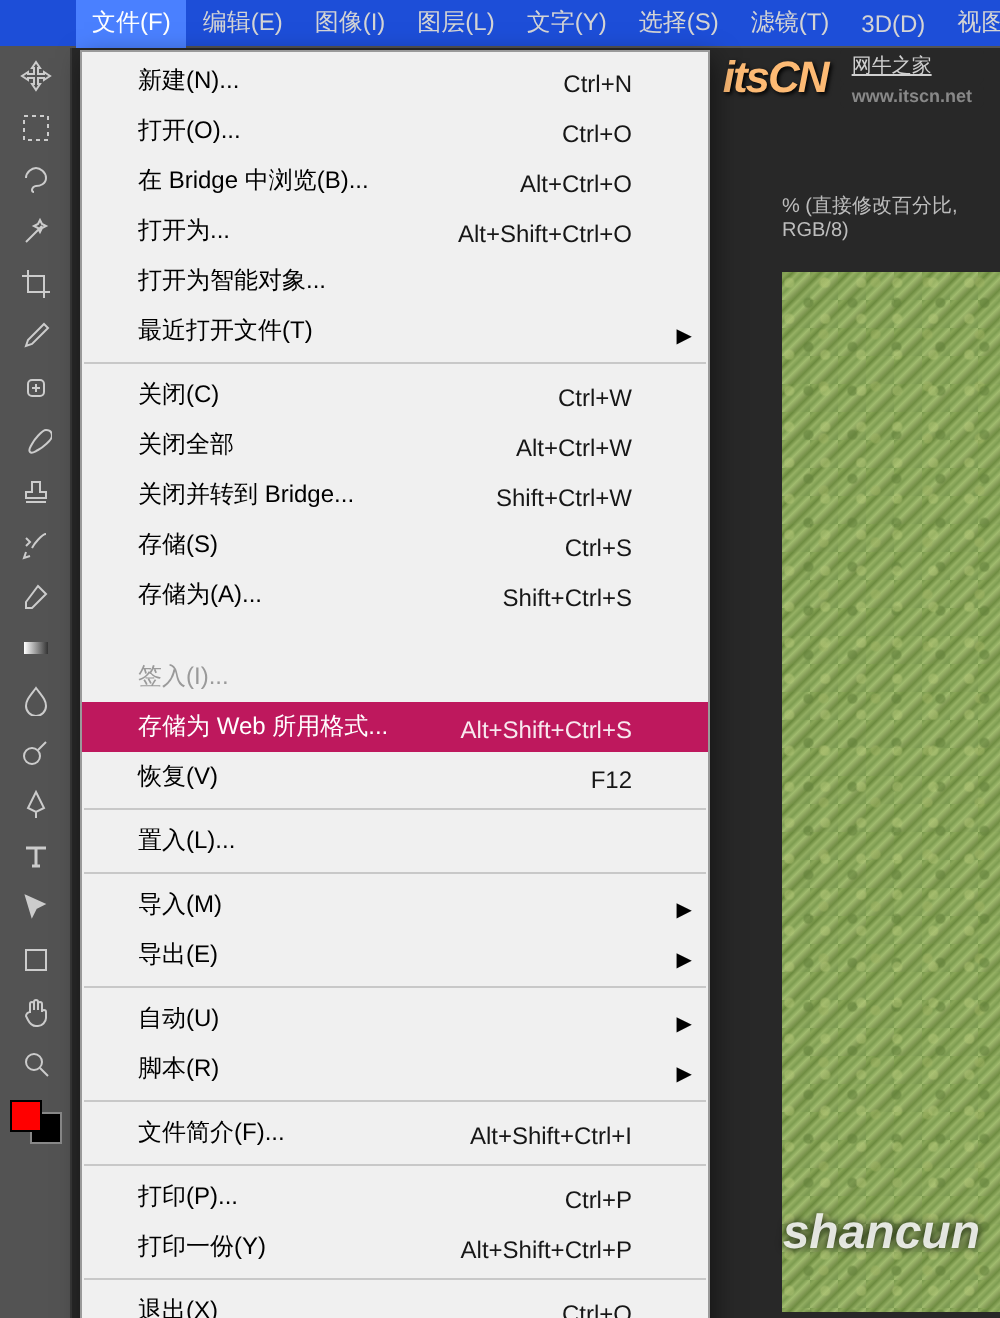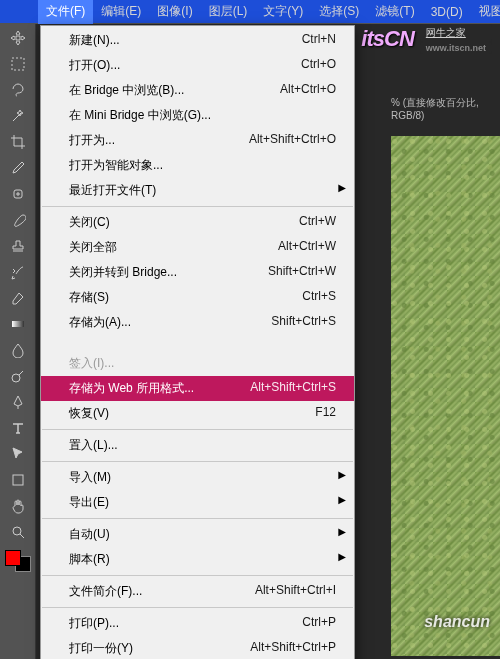--- a/index.html
+++ b/index.html
@@ -13,32 +13,32 @@
 .toolbar-strip { position: absolute; left: 0; top: 24px; width: 36px; bottom: 0; background: #535353; border-right: 1px solid #383838; display: flex; flex-direction: column; align-items: center; padding-top: 2px; gap: 2px; }
 .tool { width: 24px; height: 24px; display: flex; align-items: center; justify-content: center; color: #d4d4d4; cursor: pointer; border-radius: 2px; }
 .tool svg { width: 16px; height: 16px; }
 .color-swatch { width: 26px; height: 22px; margin-top: 4px; position: relative; }
 .fg { position: absolute; left: 0; top: 0; width: 16px; height: 16px; background: #ff0000; border: 1px solid #000; z-index: 2; }
 .bg { position: absolute; right: 0; bottom: 0; width: 16px; height: 16px; background: #000; border: 1px solid #888; z-index: 1; }
 
 .doc-area { position: absolute; left: 36px; top: 24px; right: 0; bottom: 0; background: #282828; }
 
 .watermark { position: absolute; right: 8px; top: 24px; z-index: 5; display: flex; align-items: center; gap: 6px; }
-.wm-logo { color: #f0abfc; font-size: 22px; font-weight: bold; font-style: italic; letter-spacing: -1px; text-shadow: 1px 1px 2px #000; }
+.wm-logo { color: #fdba74; font-size: 22px; font-weight: bold; font-style: italic; letter-spacing: -1px; text-shadow: 1px 1px 2px #000; }
 .wm-box { background: rgba(40,40,40,0.7); color: #d0d0d0; font-size: 10px; padding: 2px 6px; border-radius: 3px; text-decoration: underline; }
 .wm-box-sub { background: rgba(40,40,40,0.7); color: #888; font-size: 9px; padding: 1px 6px; border-radius: 3px; font-weight: bold; }
 
 .info-bar { position: absolute; left: 355px; top: 72px; color: #bdbdbd; font-size: 10px; z-index: 3; }
 
 .canvas-img { position: absolute; left: 355px; top: 112px; width: 145px; height: 520px; background: linear-gradient(135deg,#7a9a4e 0%,#8aa658 10%,#6b8a3e 20%,#96b164 30%,#7d9c50 40%,#a0bb6e 50%,#889f5a 60%,#6f8d42 70%,#92ad62 80%,#7a9850 90%,#85a458 100%); background-size: 14px 14px; }
 .canvas-img::before { content: ""; position: absolute; inset: 0; background: radial-gradient(circle at 20% 30%, rgba(180,200,120,0.5) 0 2px, transparent 3px), radial-gradient(circle at 60% 70%, rgba(100,130,60,0.6) 0 2px, transparent 3px), radial-gradient(circle at 80% 20%, rgba(160,180,100,0.5) 0 2px, transparent 3px); background-size: 18px 18px, 22px 22px, 26px 26px; }
-.wm2 { position: absolute; right: 10px; bottom: 28px; color: rgba(255,255,255,0.85); font-size: 16px; font-style: italic; font-weight: bold; text-shadow: 0 0 4px rgba(0,0,0,0.9); z-index: 6; }
+.wm2 { position: absolute; right: 10px; bottom: 28px; color: rgba(255,255,255,0.85); font-size: 24px; font-style: italic; font-weight: bold; text-shadow: 0 0 4px rgba(0,0,0,0.9); z-index: 6; }
 
 .dropdown { position: absolute; left: 40px; top: 25px; width: 315px; background: #f0f0f0; border: 1px solid #9a9a9a; box-shadow: 2px 4px 12px rgba(0,0,0,0.5); z-index: 10; padding: 2px 0; }
-.dd-item { display: flex; justify-content: space-between; align-items: flex-start; padding: 4px 18px 4px 28px; font-size: 12px; color: #000; cursor: pointer; white-space: nowrap; position: relative; }
+.dd-item { display: flex; justify-content: space-between; align-items: flex-end; padding: 4px 38px 4px 28px; font-size: 12px; color: #000; cursor: pointer; white-space: nowrap; position: relative; }
 .dd-item.disabled { color: #9a9a9a; margin-top: 16px; }
 .dd-item.highlight { background: #be185d; color: #fff; }
 .dd-item .shortcut { font-size: 12px; color: inherit; opacity: 0.9; padding-left: 16px; }
 .dd-sep { height: 1px; background: #c8c8c8; margin: 3px 1px; }
 .sub-arrow { position: absolute; right: 8px; font-size: 10px; }
 </style>
 </head>
 <body>
 
 <div class="ps-icon">Ps</div>
@@ -194,23 +194,20 @@
     </div>
     <div class="dd-item">
       <span>打开(O)...</span>
       <span class="shortcut">Ctrl+O</span>
     </div>
     <div class="dd-item">
       <span>在 Bridge 中浏览(B)...</span>
       <span class="shortcut">Alt+Ctrl+O</span>
     </div>
     <div class="dd-item">
-      <span>在 Mini Bridge 中浏览(G)...</span>
-    </div>
-    <div class="dd-item">
       <span>打开为...</span>
       <span class="shortcut">Alt+Shift+Ctrl+O</span>
     </div>
     <div class="dd-item">
       <span>打开为智能对象...</span>
     </div>
     <div class="dd-item">
       <span>最近打开文件(T)</span>
       <span class="sub-arrow">▶</span>
     </div>

